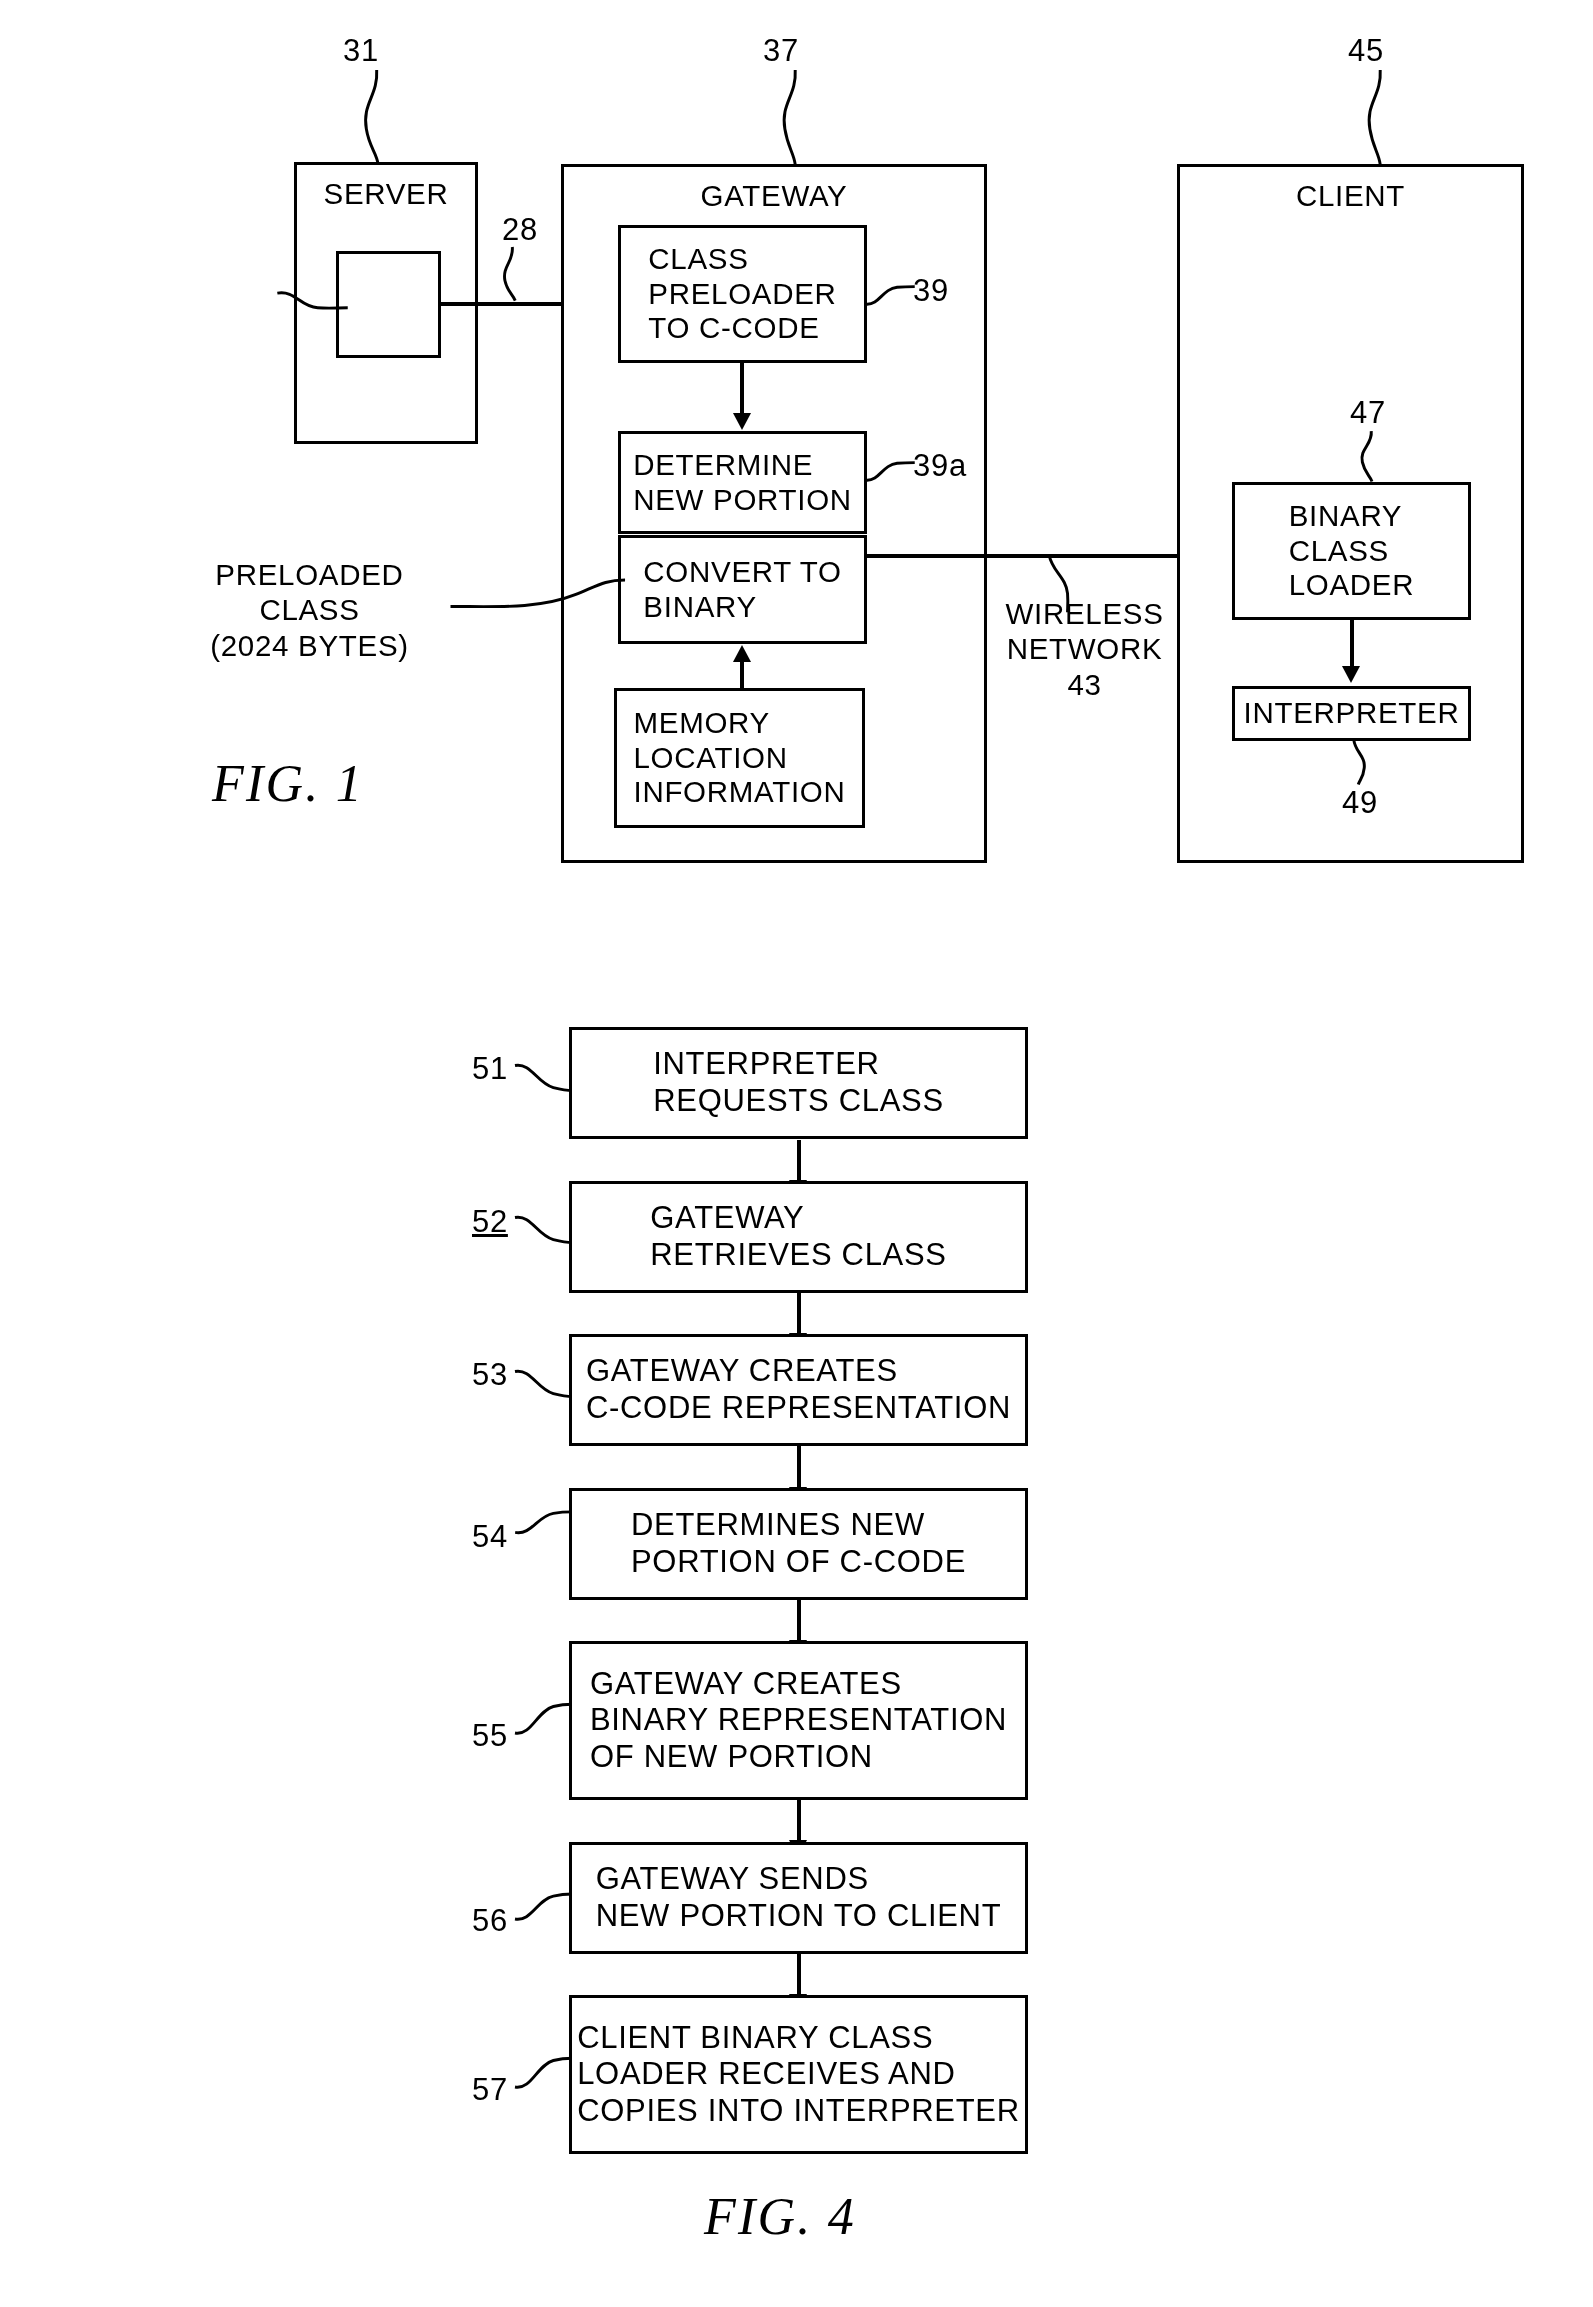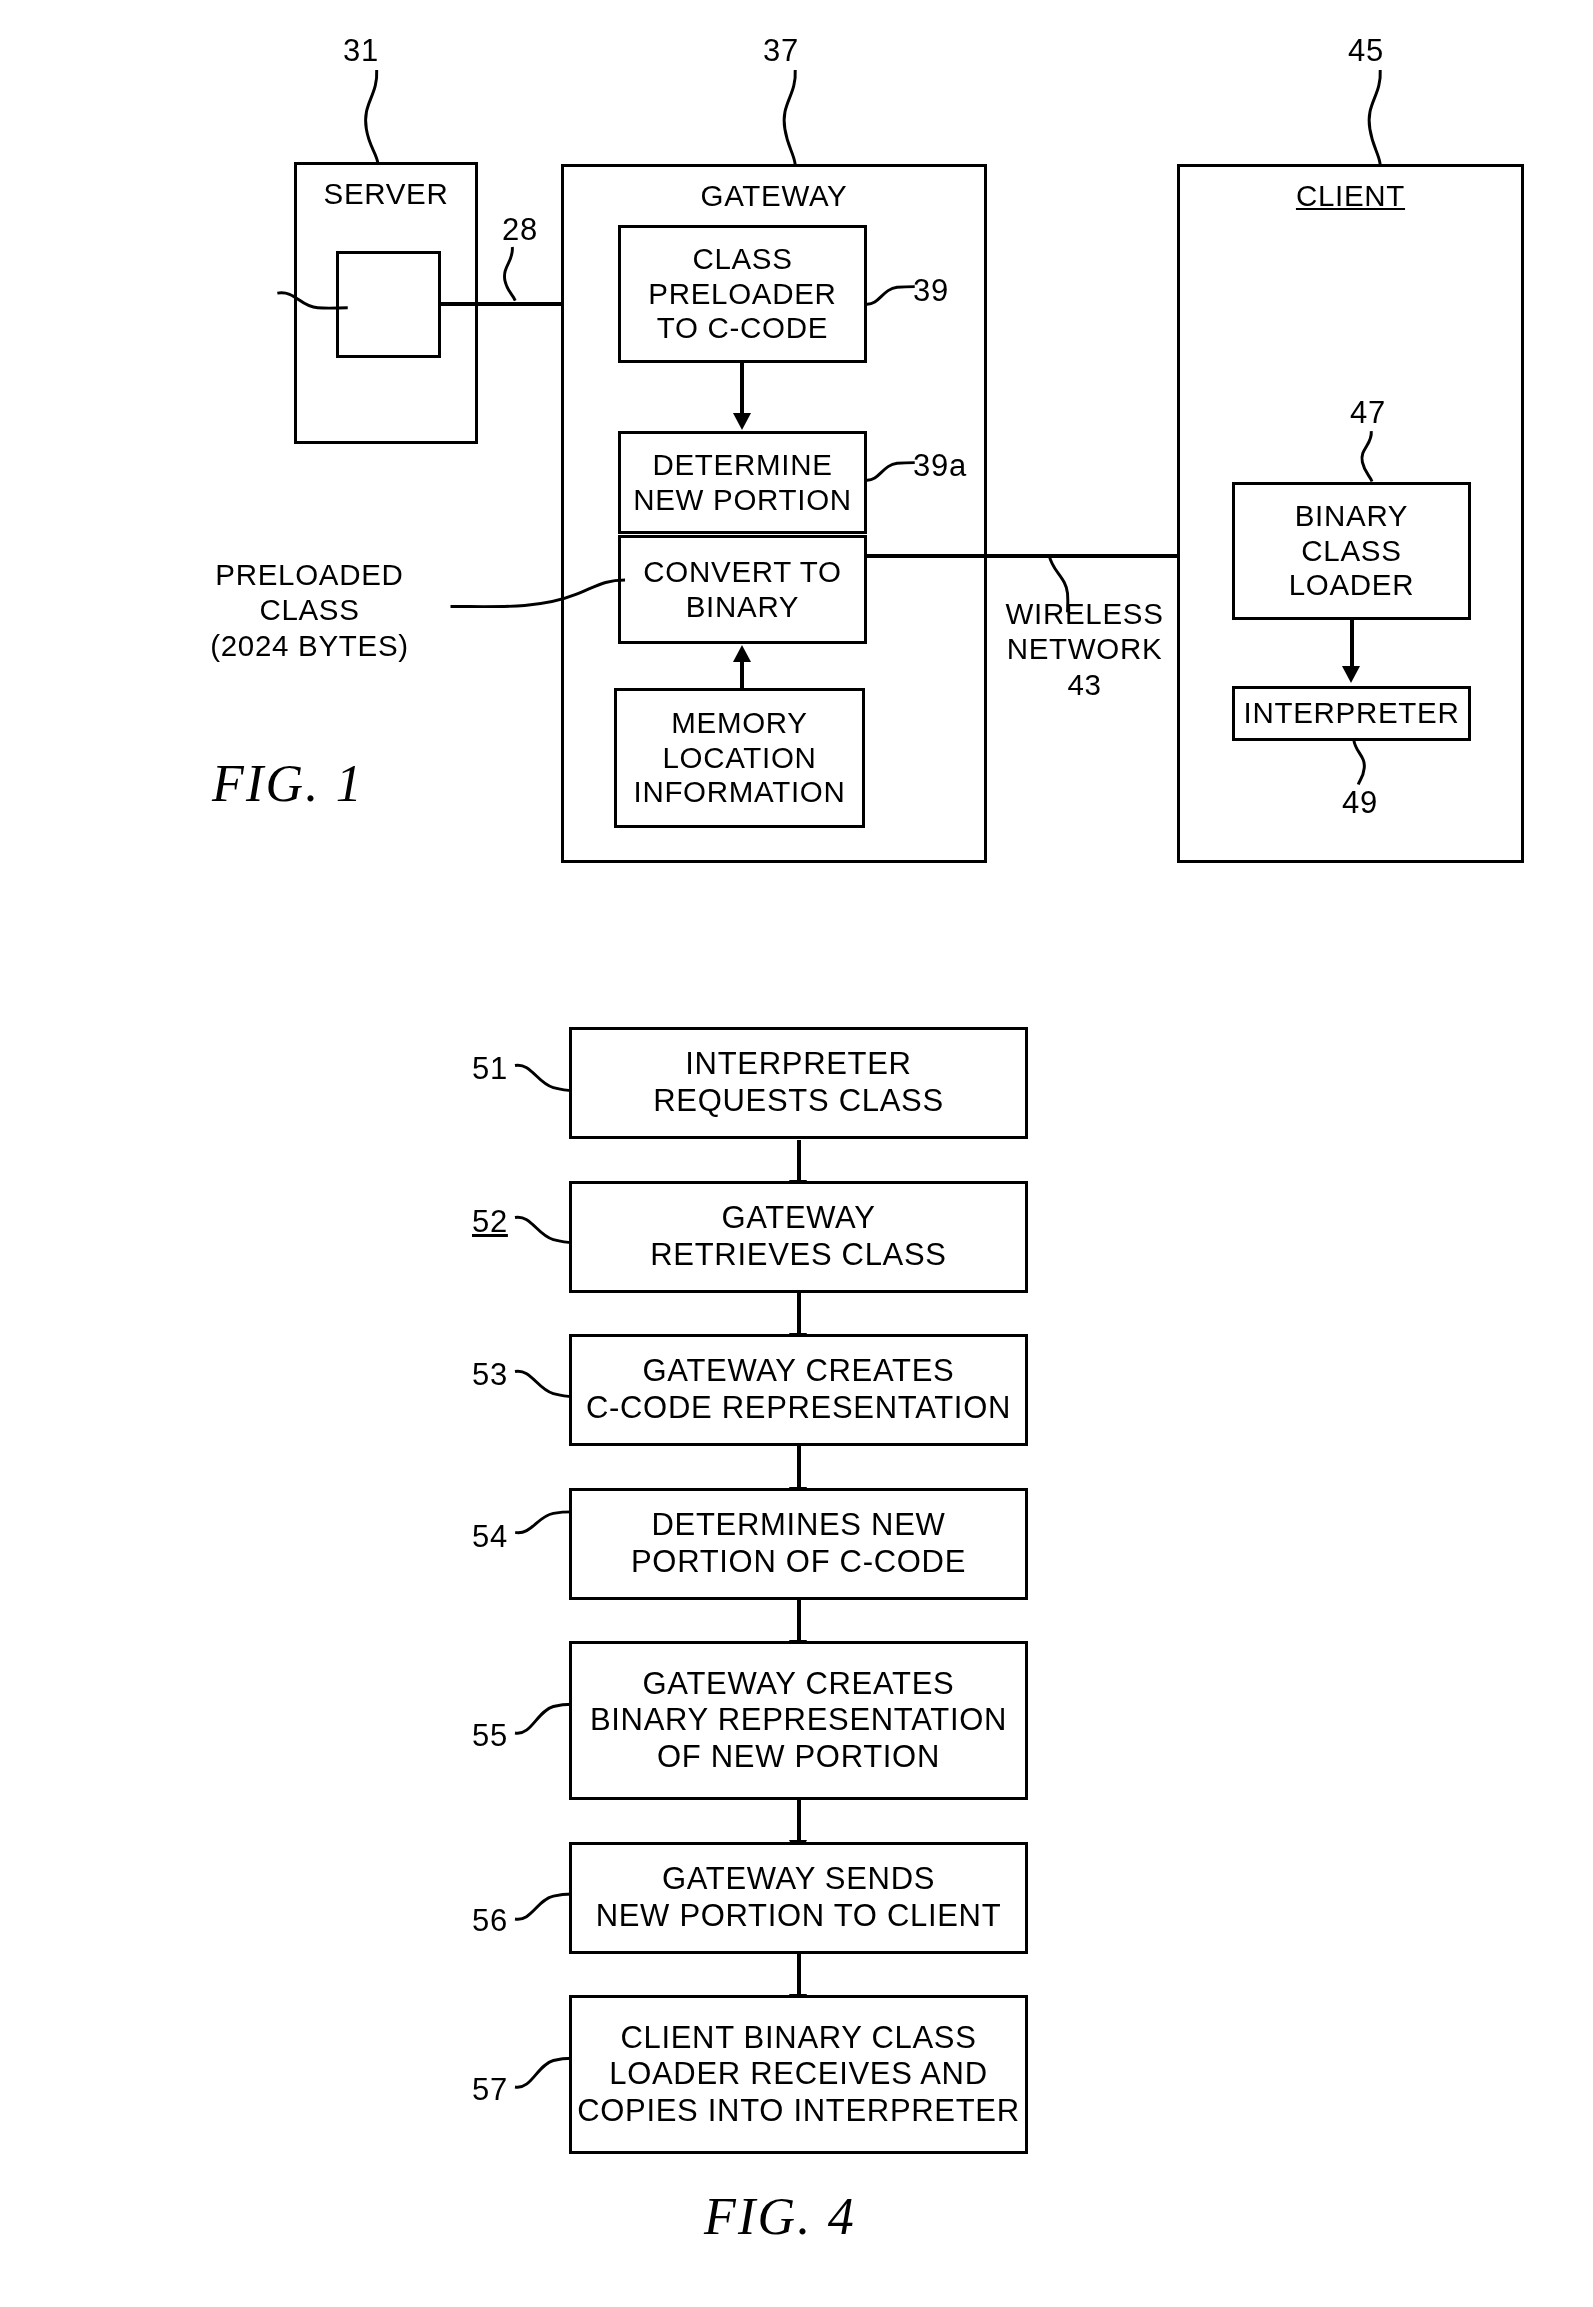--- a/index.html
+++ b/index.html
@@ -19,21 +19,20 @@
   
   .box {
     position: absolute;
     box-sizing: border-box;
     border: 3.7px solid #000;
     background: #fff;
     display: flex;
     flex-direction: column;
     align-items: center;
     justify-content: center;
-    text-align: center;
   }
   .boxlabel {
     font-family: "Liberation Sans", sans-serif;
     font-weight: 400;
     letter-spacing: 0.7px;
     line-height: 1.18;
     white-space: pre-line;
   }
   .plain {
     position: absolute;
@@ -197,21 +196,21 @@
 NETWORK
 43</div>
 
   <div class="refnum" style="left:1348px; top:33px;">45</div>
   <div class="leader" style="left:1352px; top:70px;">
     <svg width="52" height="96" viewBox="0 0 70 130">
         <path d="M38 0 C 40 35, 18 45, 24 80 C 28 105, 36 112, 38 128" stroke="#000" stroke-width="4" fill="none"></path>
       </svg>
   </div>
 
-  <div class="box" style="left:1177px; top:164px; width:347px; height:699px; justify-content:flex-start;text-decoration:underline;">
+  <div class="box" style="left:1177px; top:164px; width:347px; height:699px; justify-content:flex-start;">
     <div class="boxlabel" style="font-size:29.5px; margin-top:11.8px;">CLIENT</div>
   </div>
 
   <div class="refnum" style="left:1350px; top:395px;">47</div>
   <div class="leader" style="left:1352px; top:431px;">
     <svg width="37" height="52" viewBox="0 0 50 70">
         <path d="M26 0 C 28 18, 10 24, 14 42 C 17 56, 24 60, 27 68" stroke="#000" stroke-width="4" fill="none"></path>
       </svg>
   </div>
 

